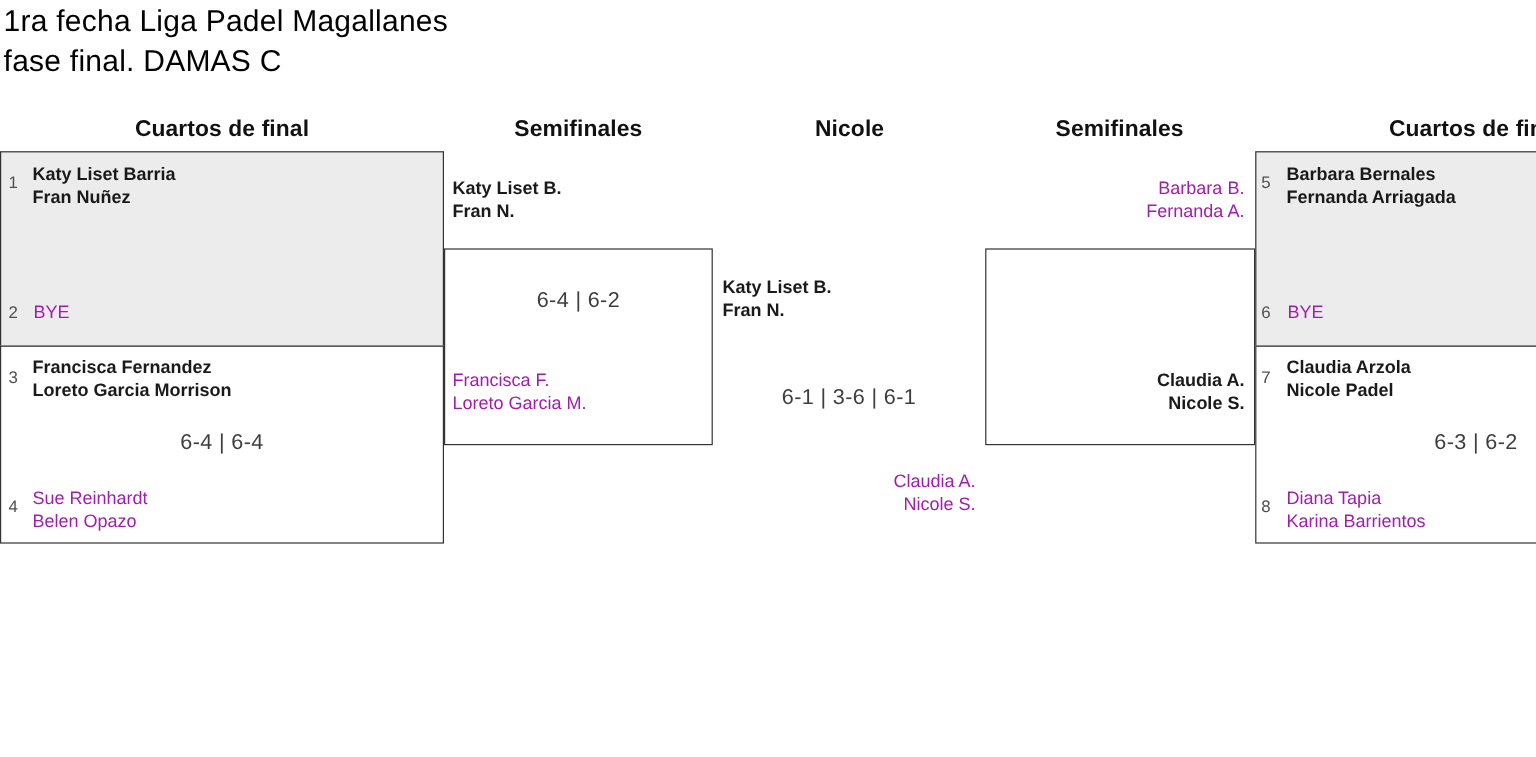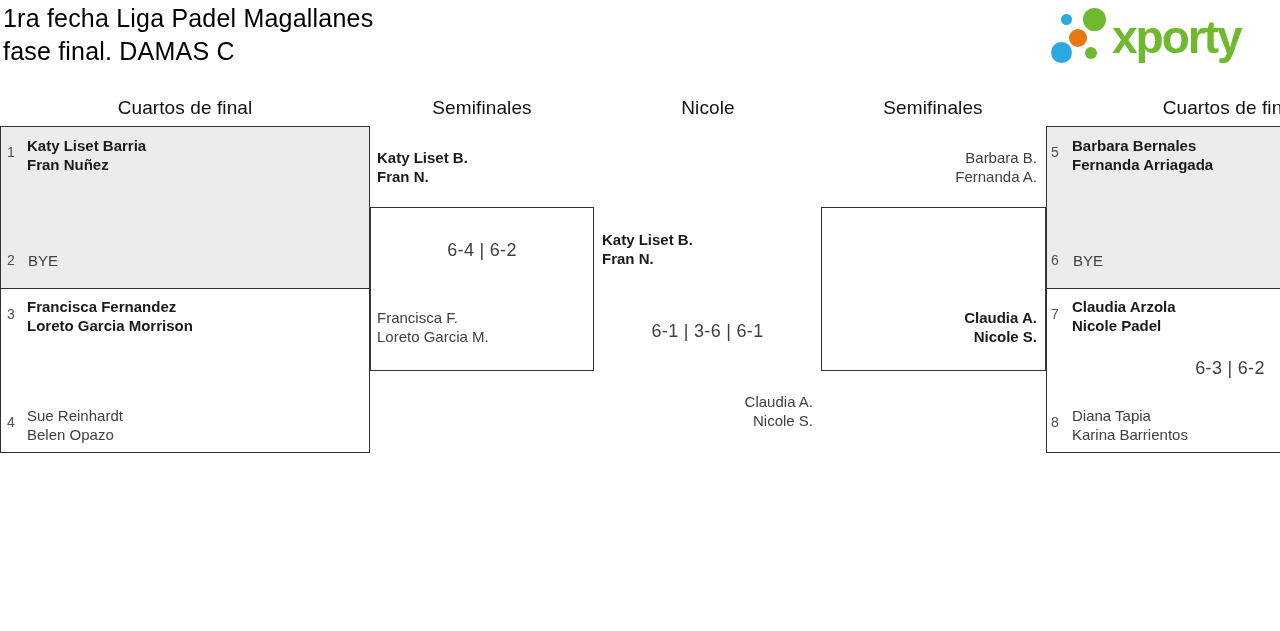--- a/index.html
+++ b/index.html
@@ -21,55 +21,47 @@
   .dot.orange-md { left:24px; top:29px; width:18px; height:18px; background:#e8770e; }
   .dot.blue-lg   { left:6px;  top:42px; width:21px; height:21px; background:#29a9e0; }
   .dot.green-sm  { left:40px; top:47px; width:12px; height:12px; background:#6eb92d; }
   .logo-text {
     position:absolute; left:67px; top:14px;
     font-size:46px; line-height:46px; font-weight:700;
     letter-spacing:-2px; color:#6eb92d;
   }
   .hdr {
     position:absolute; top:97px; transform:translateX(-50%);
-    font-size:19px; font-weight:400; color:#111; white-space:nowrap;
+    font-size:19px; font-weight:700; color:#111; white-space:nowrap;
     letter-spacing:0.1px;
   }
   .box { position:absolute; border:1px solid #333; background:#fff; }
   .box.shaded { background:#ececec; }
   .seed {
     position:absolute; font-size:14px; line-height:18px; color:#4f4f4f;
   }
   .team { position:absolute; font-size:15px; line-height:19px; white-space:nowrap; }
   .team.bold { font-weight:700; color:#1a1a1a; }
-  .team.gray { font-weight:400; color:#404040; }
+  .team.gray { font-weight:400; color:#a21caf; }
   .team.r { text-align:right; }
   .score {
     position:absolute; font-size:18px; line-height:15px; color:#3e3e3e;
     text-align:center; letter-spacing:0.3px; white-space:nowrap;
   }
 </style>
 </head>
 <body>
 
 <div class="stage">
 
   <div class="title">
     <div>1ra fecha Liga Padel Magallanes</div>
     <div>fase final. DAMAS C</div>
   </div>
 
-  <div class="logo">
-    <span class="dot blue-sm"></span>
-    <span class="dot green-lg"></span>
-    <span class="dot orange-md"></span>
-    <span class="dot blue-lg"></span>
-    <span class="dot green-sm"></span>
-    <span class="logo-text">xporty</span>
-  </div>
 
   <div class="hdr" style="left:185px">Cuartos de final</div>
   <div class="hdr" style="left:482px">Semifinales</div>
   <div class="hdr" style="left:708px">Nicole</div>
   <div class="hdr" style="left:933px">Semifinales</div>
   <div class="hdr" style="left:1230px">Cuartos de final</div>
 
   <div class="box shaded" style="left:0;    top:126px; width:370px; height:163px;"></div>
   <div class="box" style="left:0;    top:288px; width:370px; height:165px;"></div>
   <div class="box" style="left:370px;top:207px; width:224px; height:164px;"></div>
@@ -85,20 +77,21 @@
   <div class="seed" style="left:7px; top:251px;">2</div>
   <div class="team gray" style="left:28px; top:251px;">
     <div>BYE</div>
   </div>
 
   <div class="seed" style="left:7px; top:305px;">3</div>
   <div class="team bold" style="left:27px; top:297px;">
     <div>Francisca Fernandez</div>
     <div>Loreto Garcia Morrison</div>
   </div>
+  <div class="score" style="left:0; width:370px; top:361px;">6-4 | 6-4</div>
   <div class="seed" style="left:7px; top:413px;">4</div>
   <div class="team gray" style="left:27px; top:406px;">
     <div>Sue Reinhardt</div>
     <div>Belen Opazo</div>
   </div>
 
   <div class="team bold" style="left:377px; top:148px;">
     <div>Katy Liset B.</div>
     <div>Fran N.</div>
   </div>

